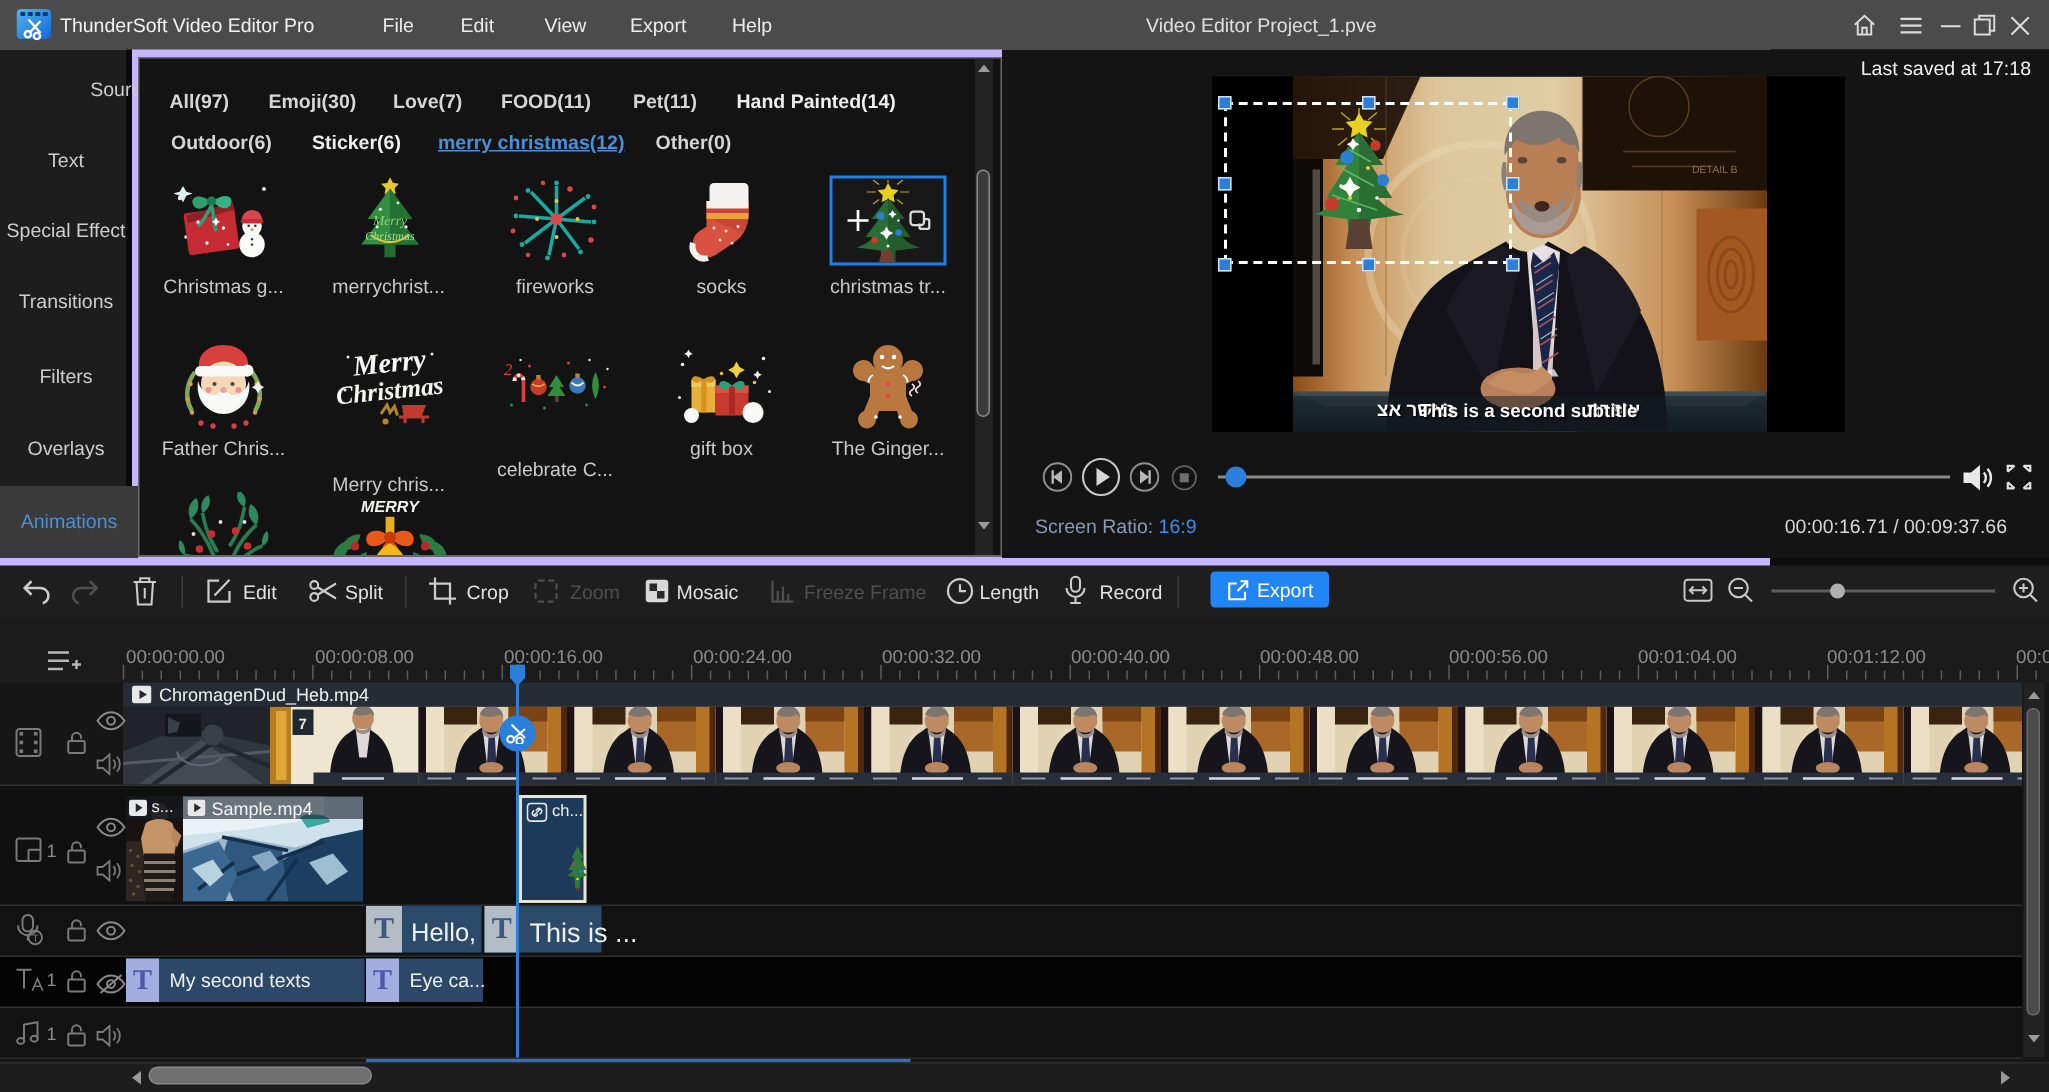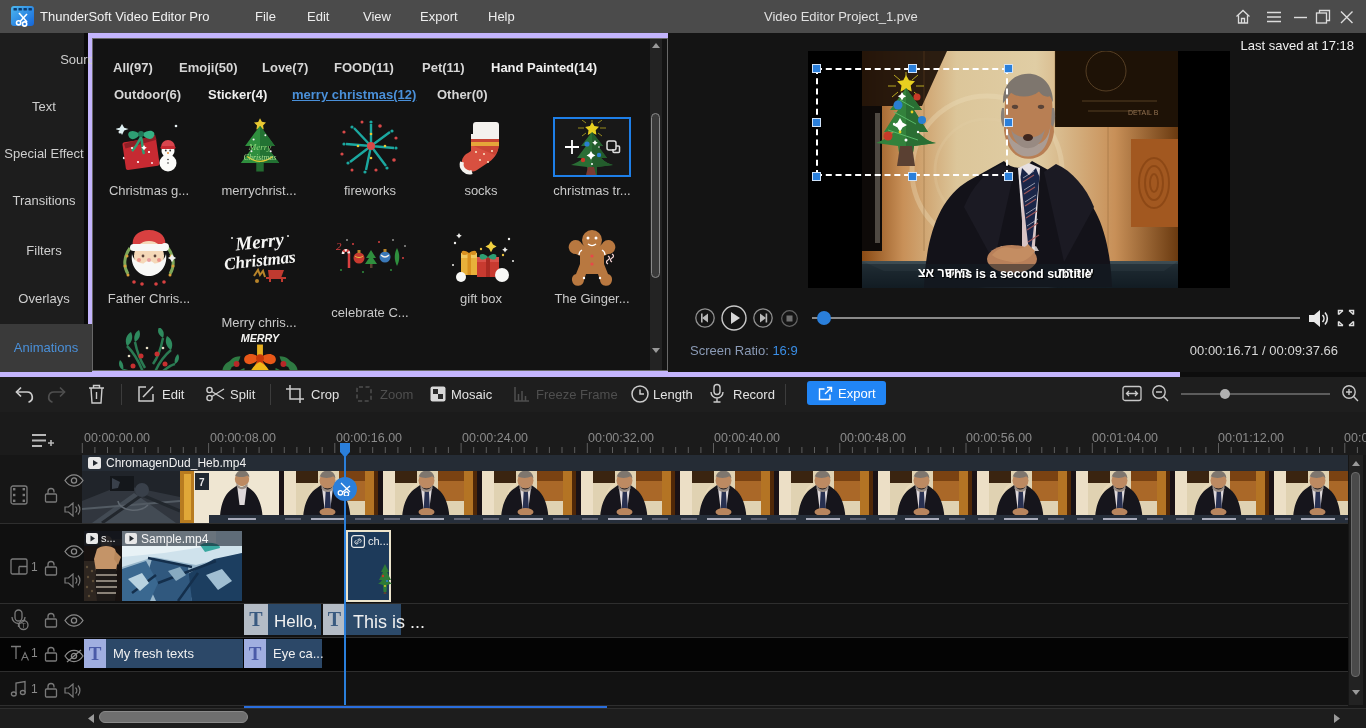--- a/index.html
+++ b/index.html
@@ -96,27 +96,27 @@
     <div class="item" style="top:3px;margin-left:40px;">Sources</div>
     <div class="item" style="top:50px;">Text</div>
     <div class="item" style="top:97px;">Special Effect</div>
     <div class="item" style="top:144px;">Transitions</div>
     <div class="item" style="top:194px;">Filters</div>
     <div class="item" style="top:242px;">Overlays</div>
     <div class="item sel" style="top:291px;">Animations</div>
   </div>
   <div id="panel">
     <span class="tab" style="left:20px;top:21px;">All(97)</span>
-    <span class="tab" style="left:86px;top:21px;">Emoji(50)</span>
+    <span class="tab" style="left:86px;top:21px;">Emoji(30)</span>
     <span class="tab" style="left:169px;top:21px;">Love(7)</span>
     <span class="tab" style="left:241px;top:21px;">FOOD(11)</span>
     <span class="tab" style="left:329px;top:21px;">Pet(11)</span>
     <span class="tab" style="left:398px;top:21px;color:#efefef;">Hand Painted(14)</span>
     <span class="tab" style="left:21px;top:48px;">Outdoor(6)</span>
-    <span class="tab" style="left:115px;top:48px;color:#efefef;">Sticker(4)</span>
+    <span class="tab" style="left:115px;top:48px;color:#efefef;">Sticker(6)</span>
     <span class="tab tabsel" style="left:199px;top:48px;">merry christmas(12)</span>
     <span class="tab" style="left:344px;top:48px;">Other(0)</span>
 
     <div class="stk" style="left:17px;top:78px;">
       <svg width="66" height="58" viewBox="0 0 66 58">
         <g fill="#e8f2f4">
             <circle cx="4" cy="14" r="1.5"></circle>
             <circle cx="60" cy="8" r="1.3"></circle>
             <circle cx="8" cy="40" r="1.2"></circle>
           </g>
@@ -965,21 +965,21 @@
       <div class="abs" style="left:0;top:0;width:24px;height:31px;background:#b4bcc6;color:#3a5a80;font-family:'Liberation Serif',serif;font-weight:bold;font-size:20px;text-align:center;line-height:31px;">T</div>
       <span class="abs" style="left:30px;top:8px;font-size:17px;color:#f0f0f0;">Hello, ...</span>
     </div>
     <div class="abs" style="left:323px;top:192px;width:78px;height:31px;background:#2c4a6a;">
       <div class="abs" style="left:0;top:0;width:23px;height:31px;background:#b4bcc6;color:#3a5a80;font-family:'Liberation Serif',serif;font-weight:bold;font-size:20px;text-align:center;line-height:31px;">T</div>
       <span class="abs" style="left:30px;top:8px;font-size:18px;color:#f0f0f0;">This is ...</span>
     </div>
 
     <div class="abs" style="left:84px;top:227px;width:159px;height:29px;background:#2c4868;">
       <div class="abs" style="left:0;top:0;width:22px;height:29px;background:#a0aee0;color:#4a5aa8;font-family:'Liberation Serif',serif;font-weight:bold;font-size:19px;text-align:center;line-height:29px;">T</div>
-      <span class="abs" style="left:29px;top:7px;font-size:13px;color:#f0f0f0;">My fresh texts</span>
+      <span class="abs" style="left:29px;top:7px;font-size:13px;color:#f0f0f0;">My second texts</span>
     </div>
     <div class="abs" style="left:244px;top:227px;width:78px;height:29px;background:#2c4868;">
       <div class="abs" style="left:0;top:0;width:22px;height:29px;background:#a0aee0;color:#4a5aa8;font-family:'Liberation Serif',serif;font-weight:bold;font-size:19px;text-align:center;line-height:29px;">T</div>
       <span class="abs" style="left:29px;top:7px;font-size:13px;color:#f0f0f0;">Eye ca...</span>
     </div>
 
     <svg class="abs" style="left:10px;top:73px;" width="18" height="20" viewBox="0 0 18 20" fill="none" stroke="#7a7a7a" stroke-width="1.3">
       <rect x="1" y="1" width="16" height="18" rx="2"></rect>
       <g fill="#7a7a7a" stroke="none">
           <rect x="3" y="3" width="2.4" height="2.4"></rect>

